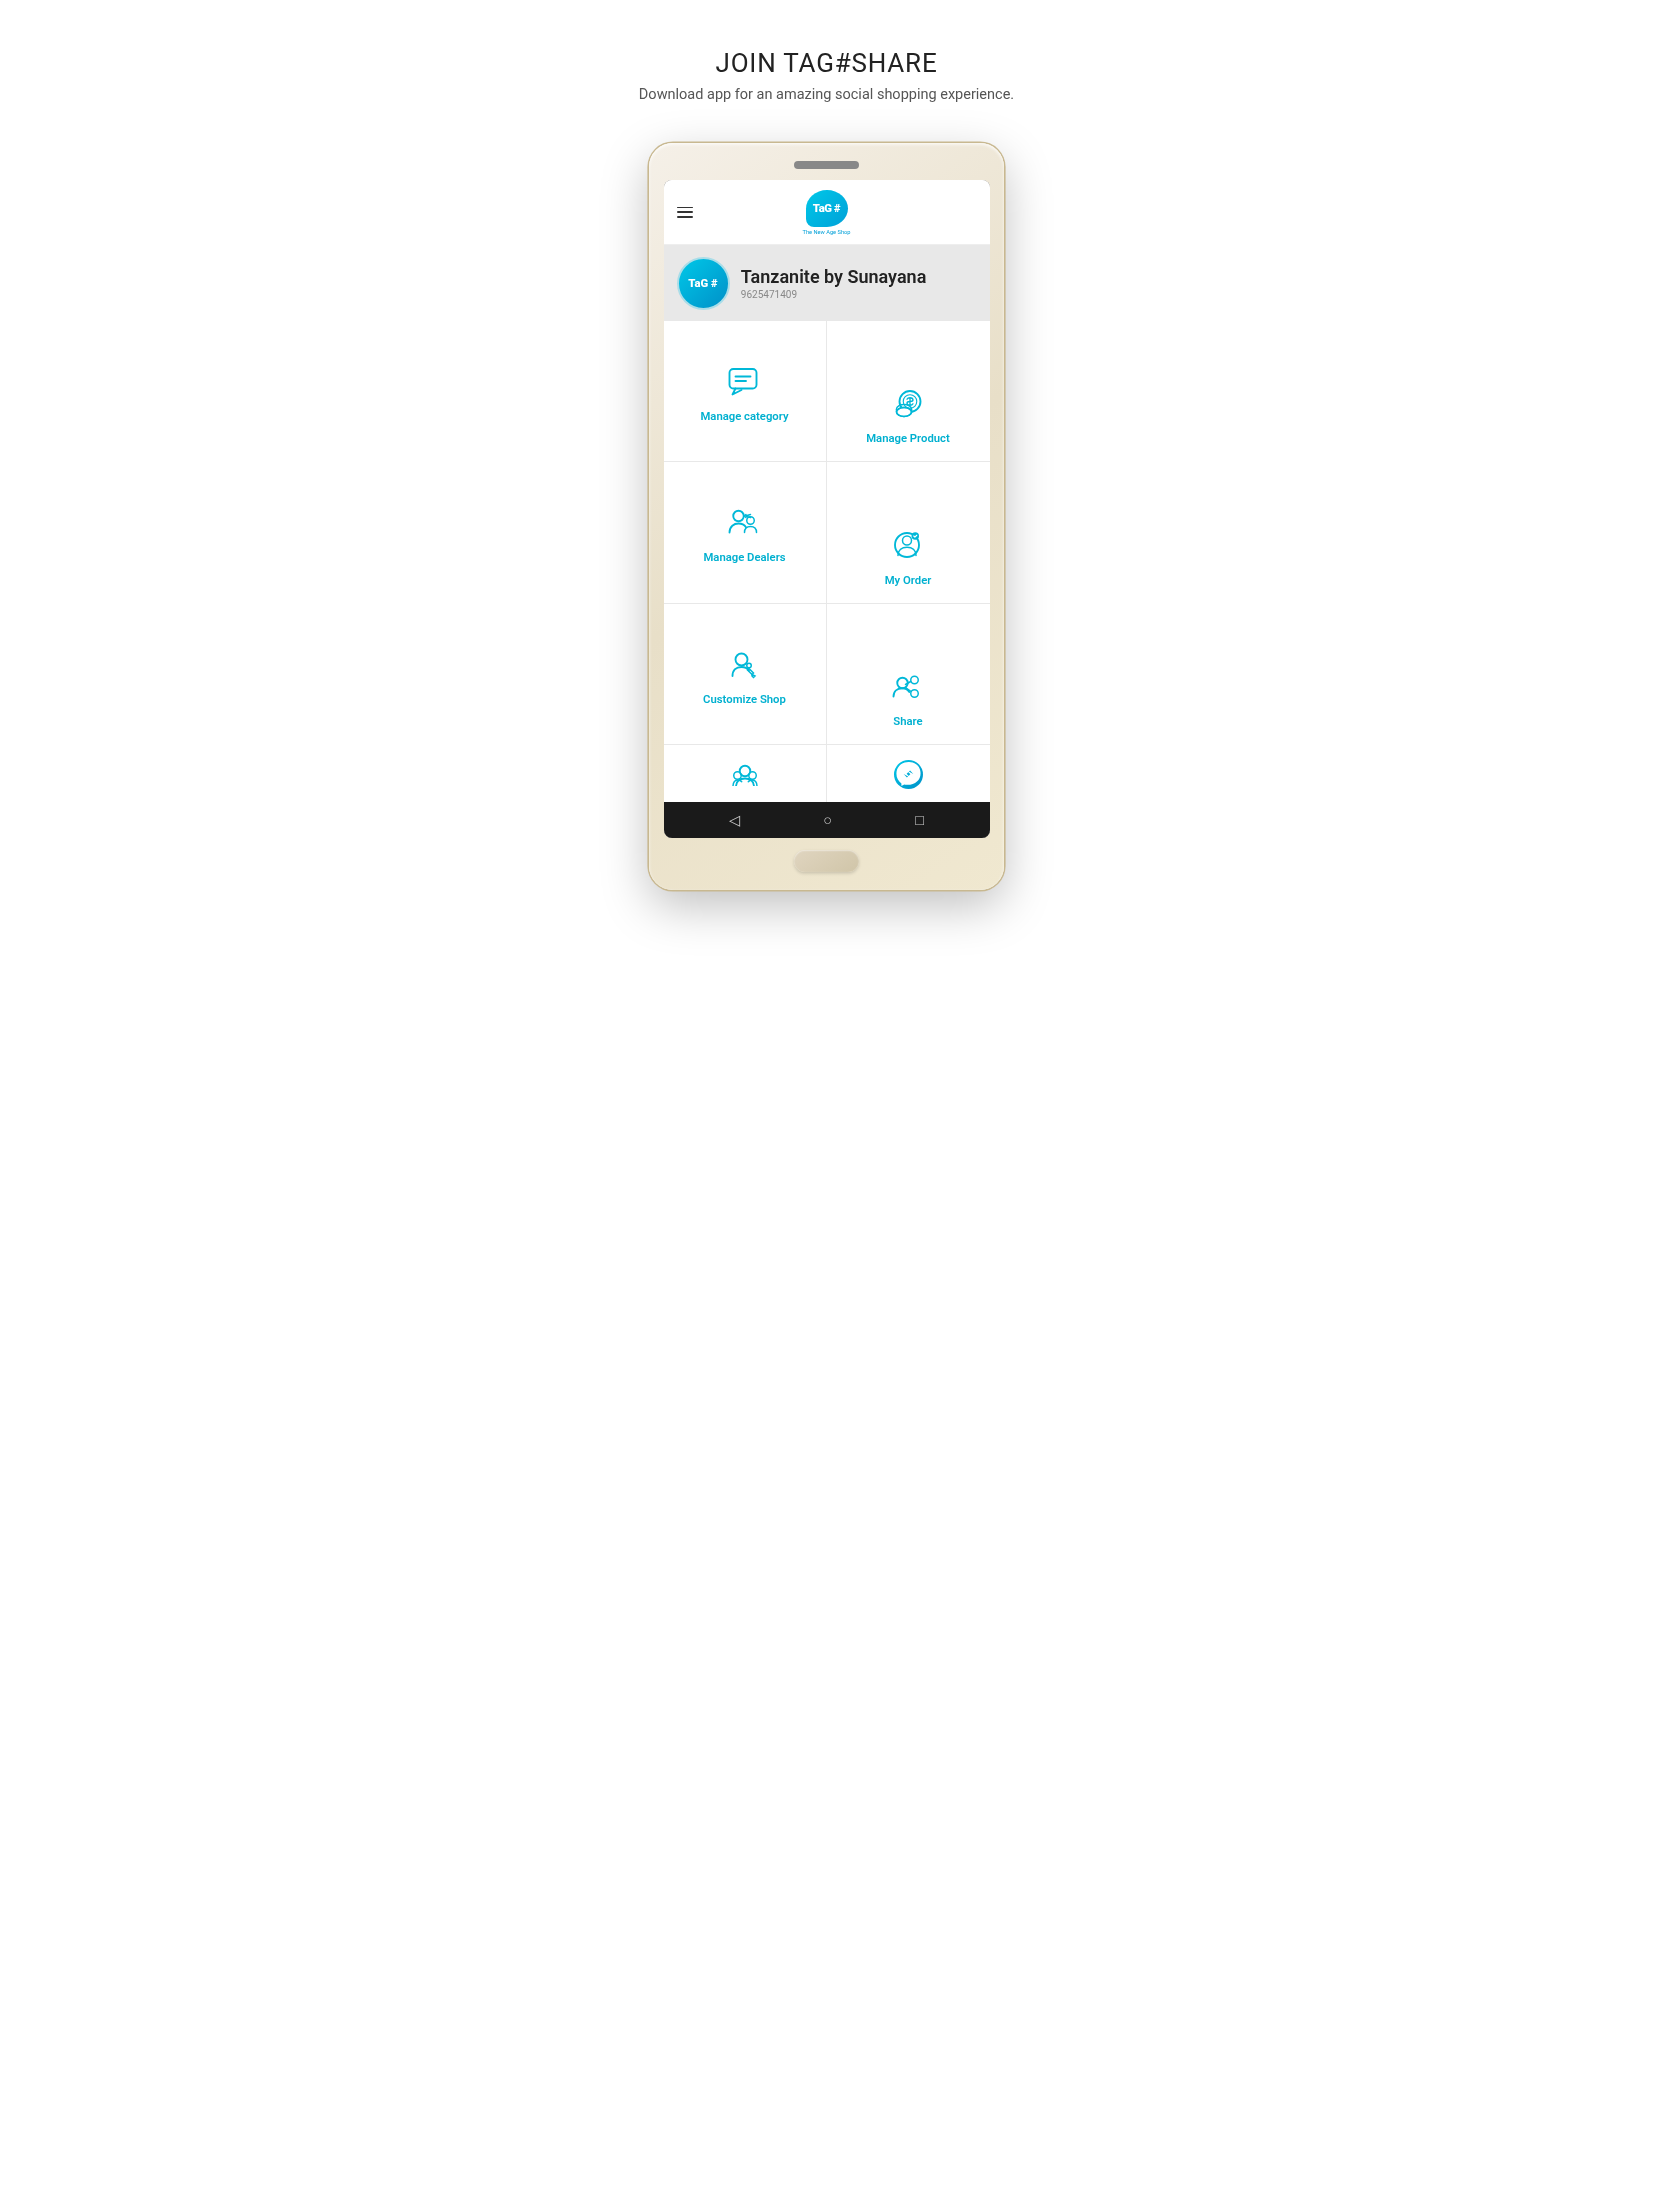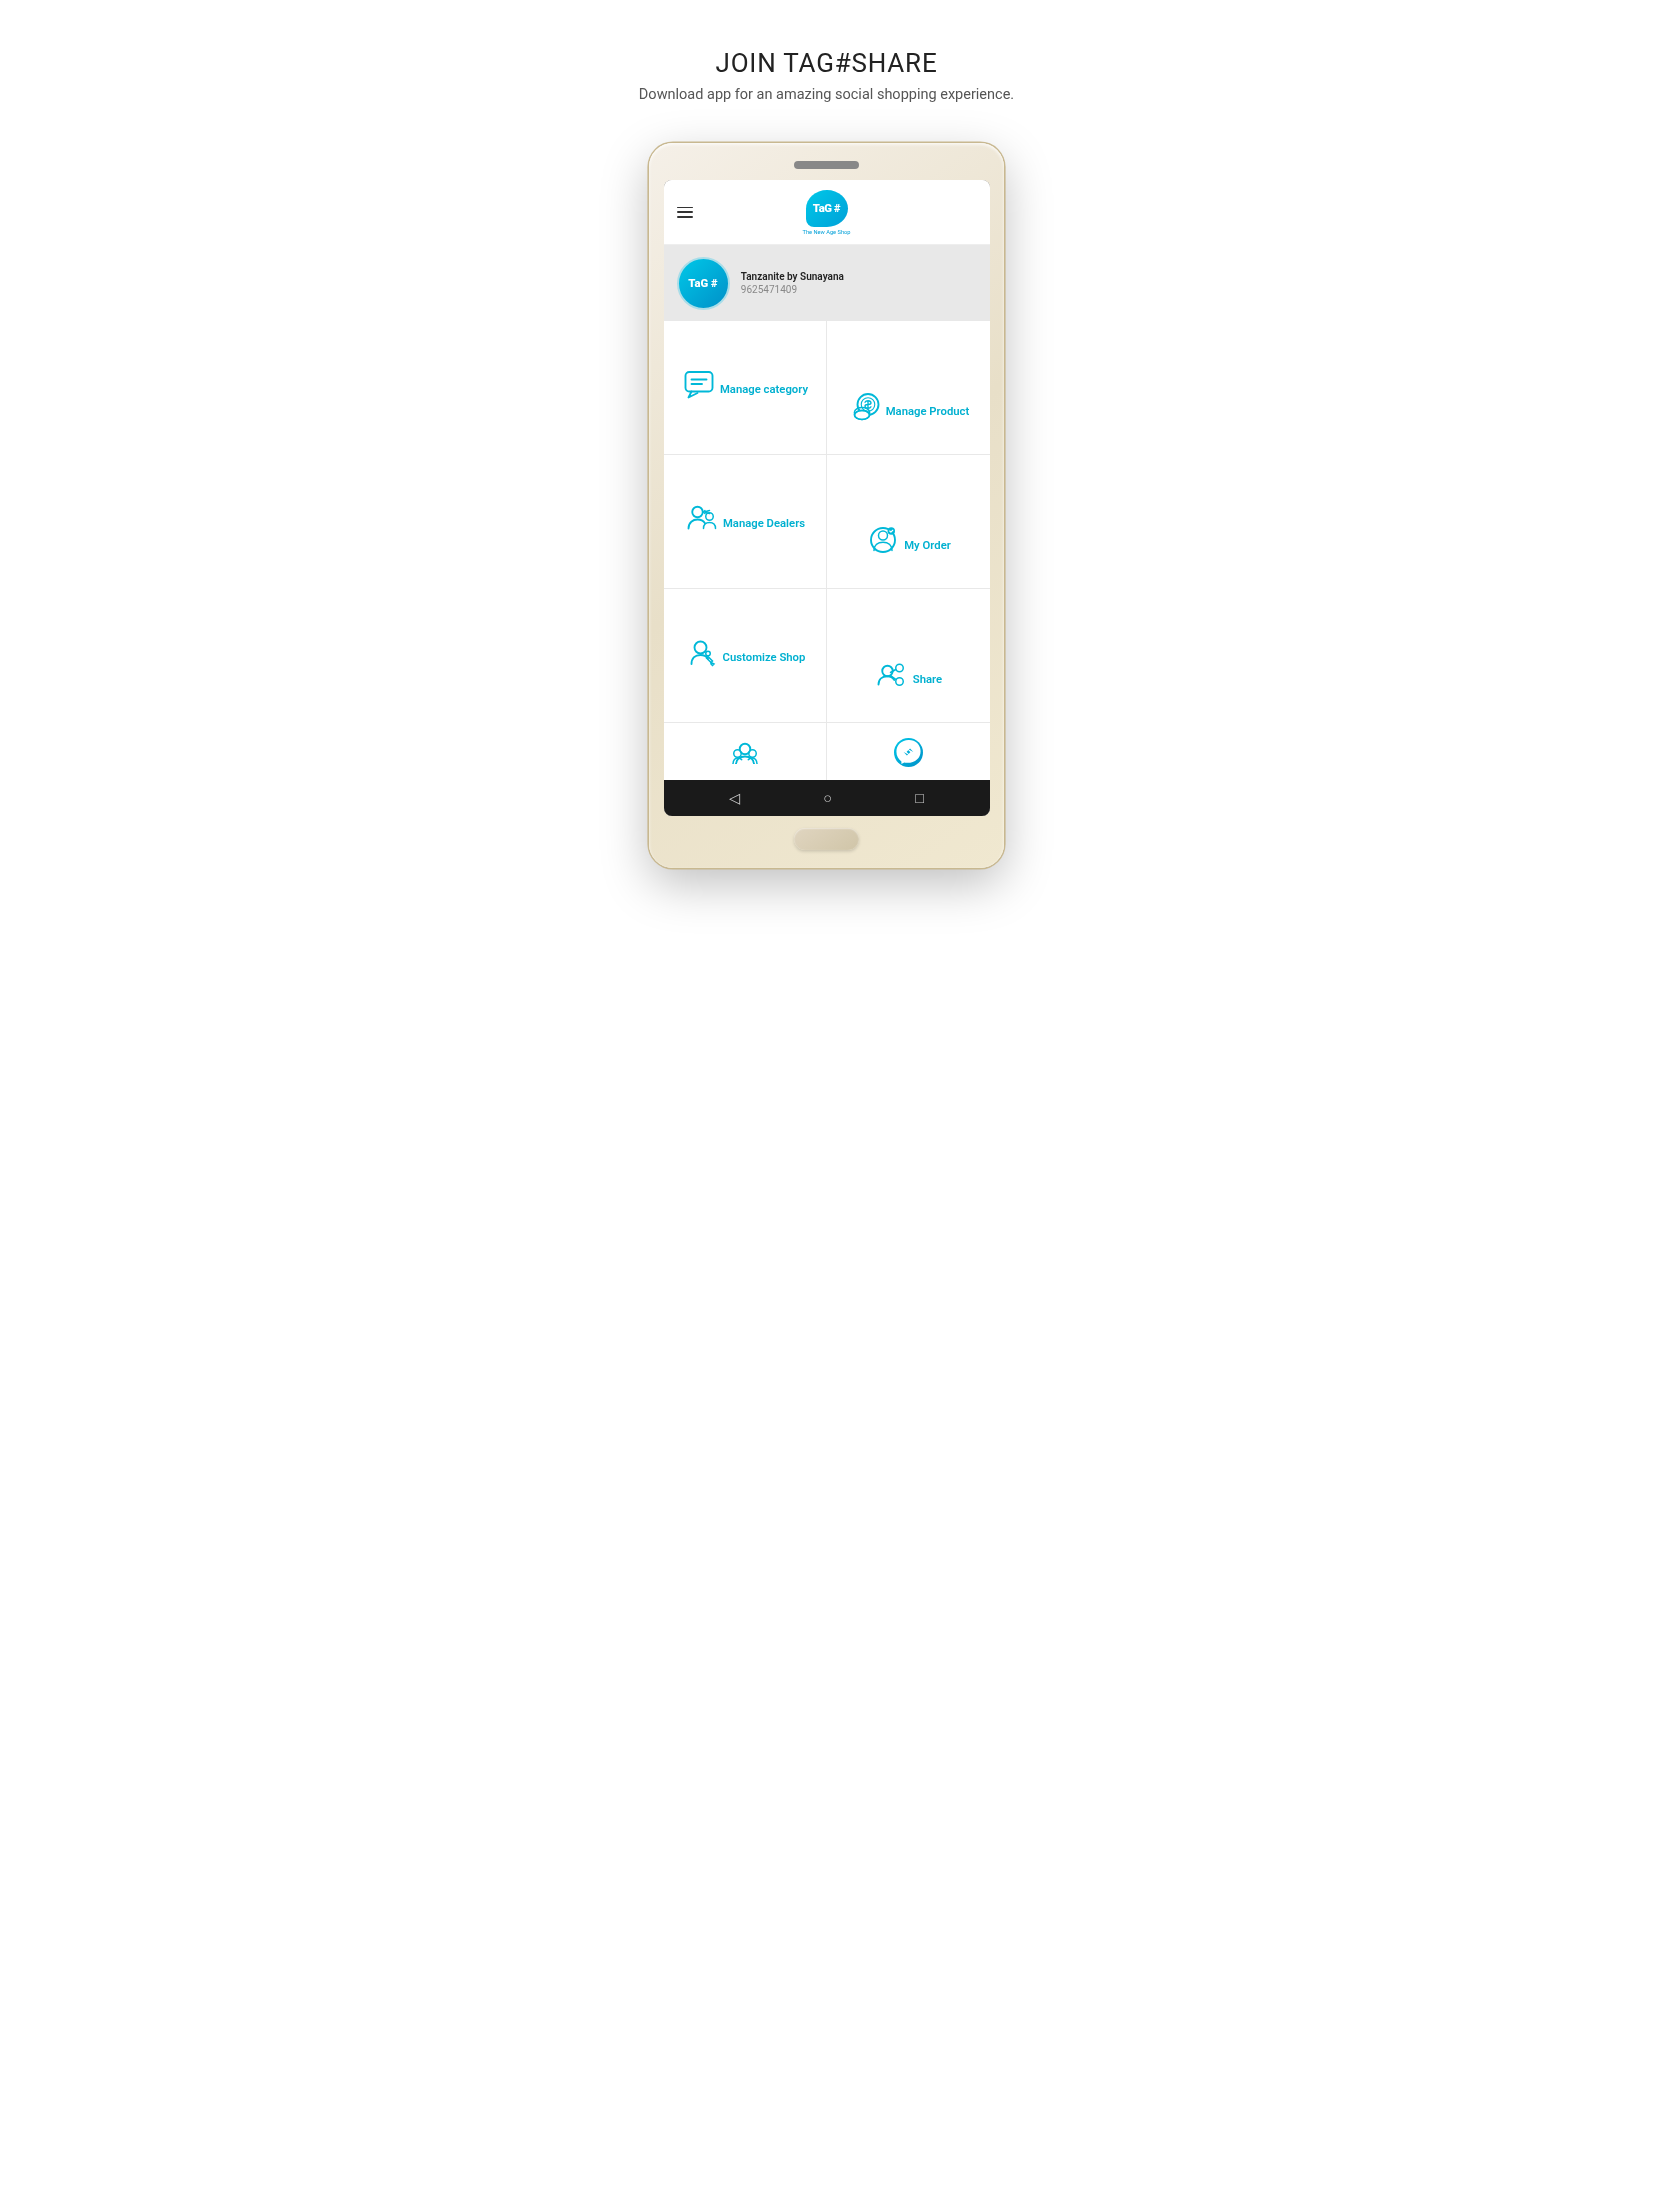--- a/index.html
+++ b/index.html
@@ -155,41 +155,41 @@
       font-weight: 900;
       font-size: 11.3px;
     }
 
     .profile-info {
       display: flex;
       flex-direction: column;
     }
 
     .profile-name {
-      font-size: 10px;
+      font-size: 18px;
       font-weight: 600;
       color: #222;
     }
 
     .profile-phone {
       font-size: 10px;
       color: #888;
       margin-top: 1.6px;
     }
 
     
     .menu-grid {
       display: grid;
       grid-template-columns: 1fr 1fr;
       background: #fff;
     }
 
     .menu-item {
       display: flex;
-      flex-direction: row;
+      flex-direction: column;
       align-items: center;
       justify-content: center;
       padding: 19.4px 13px 16px;
       border-right: 0.8px solid #e8e8e8;
       border-bottom: 0.8px solid #e8e8e8;
       cursor: pointer;
       background: #fff;
       min-height: 89px;
     }
 

